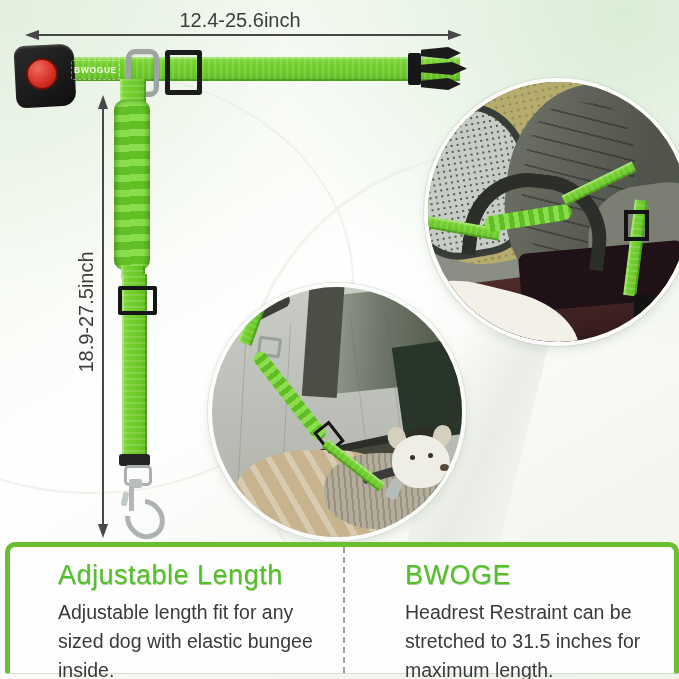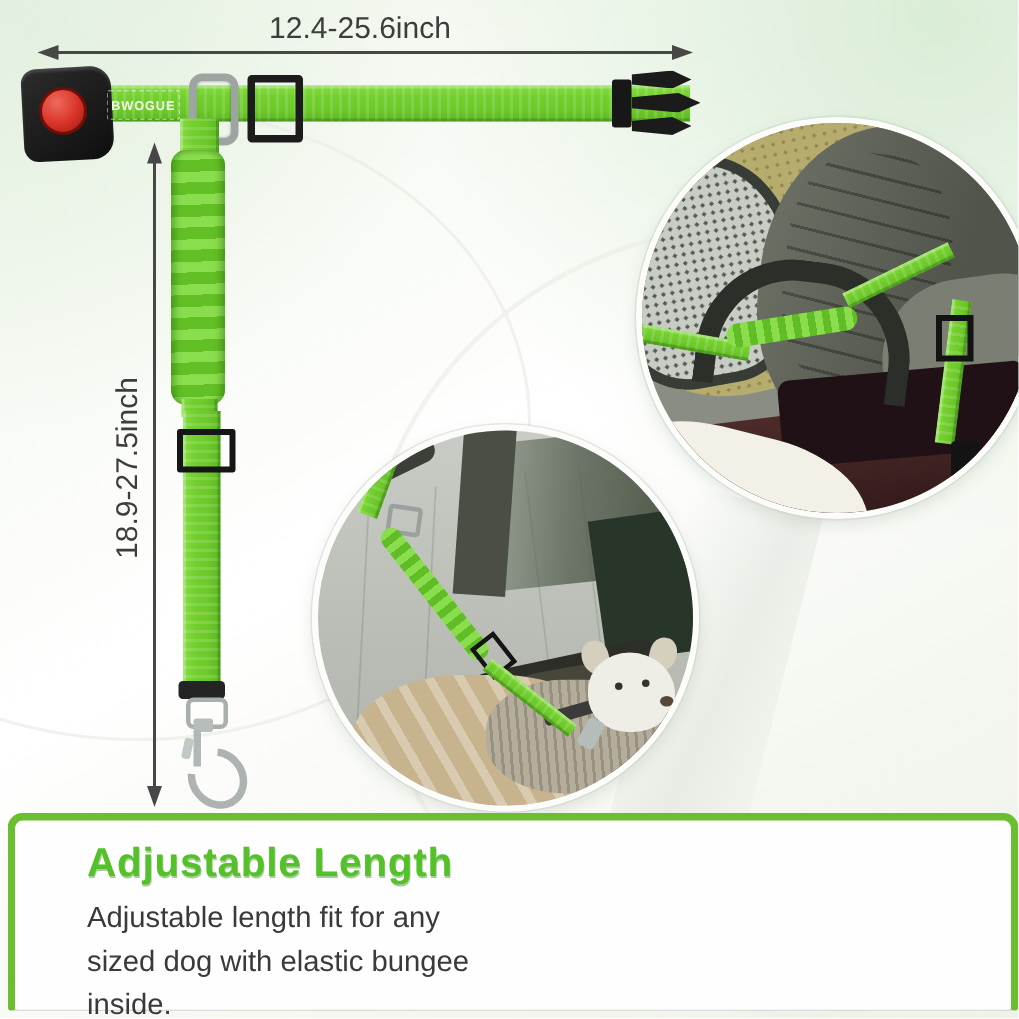--- a/index.html
+++ b/index.html
@@ -124,21 +124,21 @@
   .bm-adjuster{left:104px;top:140px;width:20px;height:14px;border:3px solid #141414;transform:rotate(52deg);}
   .bm-strap-low{left:116px;top:152px;width:72px;height:10px;transform-origin:0 0;transform:rotate(38deg);}
   .bm-clasp{left:176px;top:192px;width:12px;height:20px;background:#b6bcba;border-radius:3px;transform:rotate(28deg);}
   
   .info-panel{left:5px;top:542px;width:664px;height:126px;background:#fdfefd;
     border:5px solid #69bf2f;border-bottom:1px solid #dadcd6;border-radius:10px 10px 3px 3px;
     display:flex;}
   .panel-col{position:relative;height:100%;box-sizing:border-box;}
   .panel-col-left{width:333px;padding:13px 0 0 48px;}
   .panel-col-right{width:331px;padding:13px 0 0 60px;border-left:2px dashed #9ba19c;}
-  .panel-heading{font-size:27px;font-weight:700;letter-spacing:.5px;color:#54c12a;text-shadow:.5px 1px 0 rgba(62,148,28,.45);}
+  .panel-heading{font-size:27px;font-weight:400;letter-spacing:.5px;color:#54c12a;text-shadow:.5px 1px 0 rgba(62,148,28,.45);}
   .panel-body{margin-top:7px;font-size:19.5px;line-height:29px;color:#3a3a3c;}
   .panel-body-left{width:264px;}
   .panel-body-right{width:248px;}
 </style>
 </head>
 <body>
 
 <div class="stage">
 
   <div class="abs swoosh1"></div>
@@ -223,15 +223,19 @@
     <div class="abs bm-adjuster"></div>
     <div class="abs web bm-strap-low"></div>
     <div class="abs bm-clasp"></div>
   </div>
 
   <div class="abs info-panel">
     <div class="panel-col panel-col-left">
       <div class="panel-heading">Adjustable Length</div>
       <div class="panel-body panel-body-left">Adjustable length fit for any sized dog with elastic bungee inside.</div>
     </div>
+    <div class="panel-col panel-col-right">
+      <div class="panel-heading">BWOGE</div>
+      <div class="panel-body panel-body-right">Headrest Restraint can be stretched to 31.5 inches for maximum length.</div>
+    </div>
   </div>
 
 </div>
 
 </body></html>

